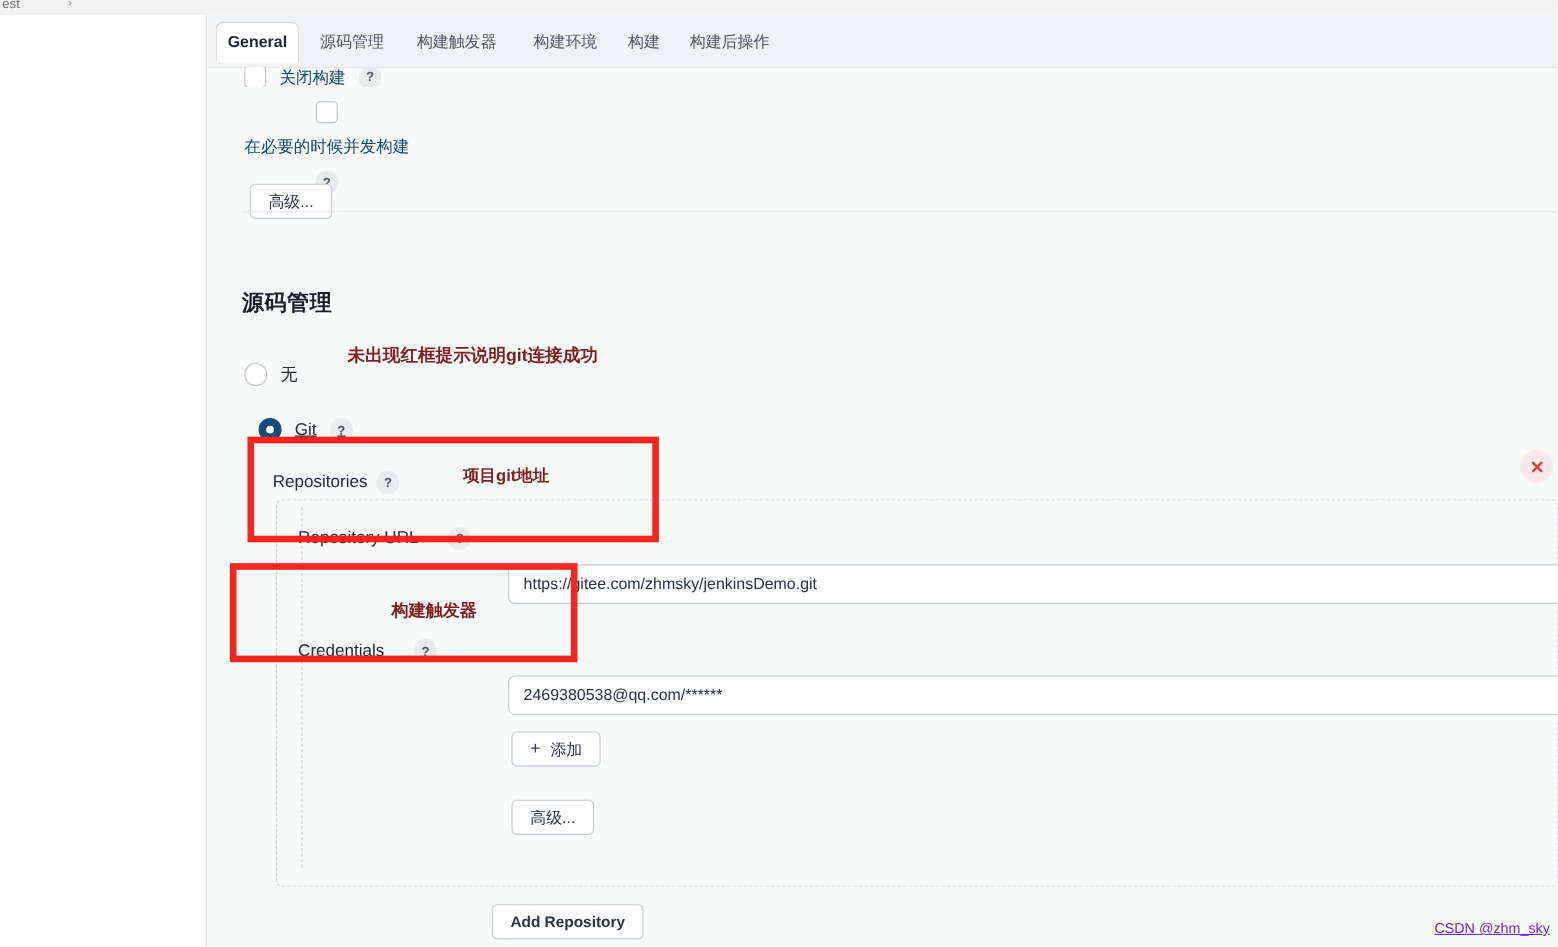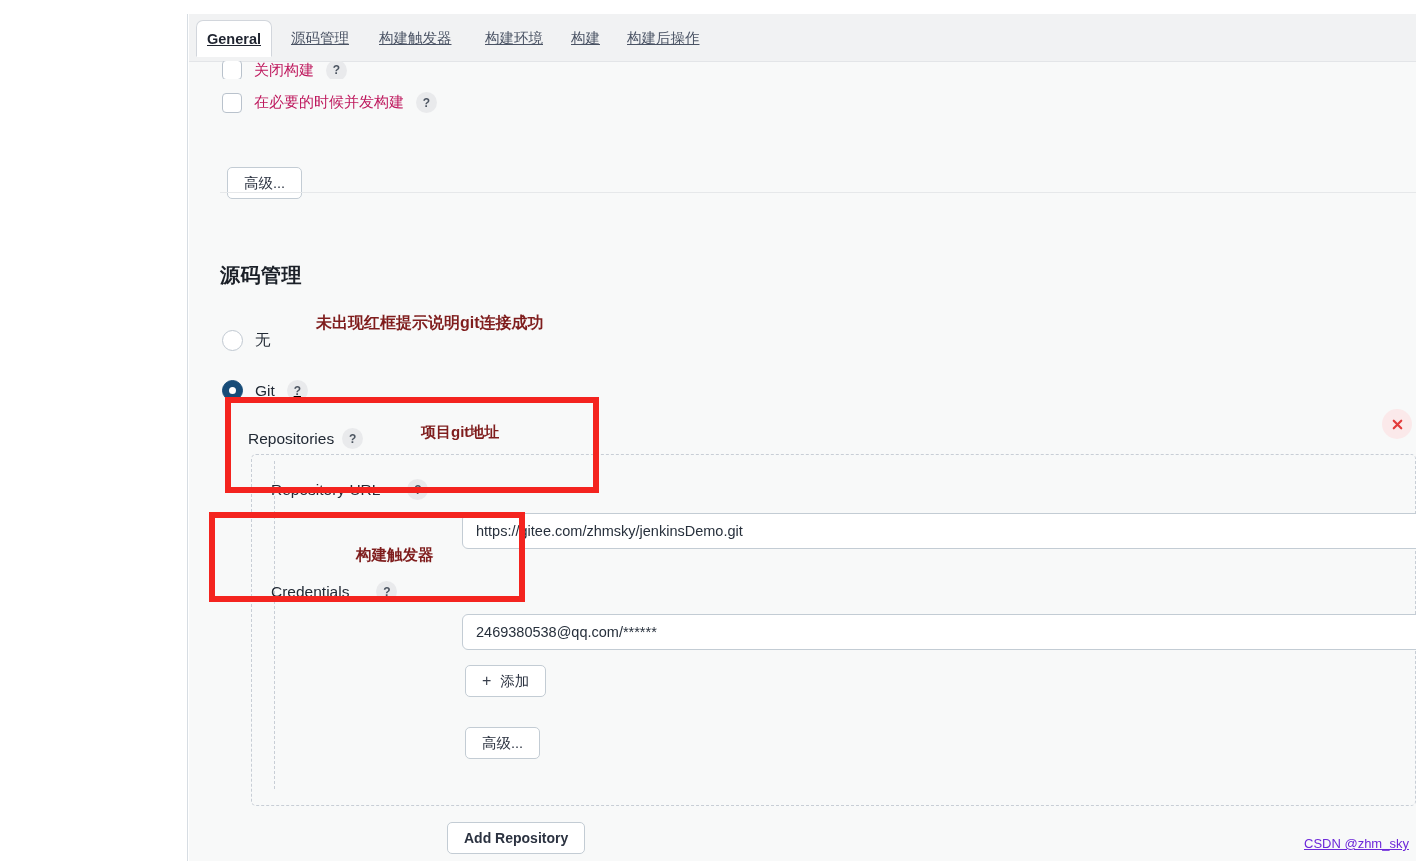--- a/index.html
+++ b/index.html
@@ -45,21 +45,21 @@
   
   .tabbar {
     position: absolute; left: 0; top: 0; width: 1227px; height: 48px;
     background: #f1f2f3;
     border-bottom: 1px solid #e3e5e8;
   }
   .tab {
     position: absolute; top: 8px; height: 33px;
     display: flex; align-items: center; justify-content: center;
     font-size: 14.5px; color: #4a5364; white-space: nowrap;
-    padding: 0 10px; cursor: pointer; text-decoration: underline;
+    padding: 0 10px; cursor: pointer;
   }
   .tab.active {
     background: #ffffff;
     border: 1px solid #d2d6dc;
     border-bottom-color: #ffffff;
     border-radius: 7px 7px 0 0;
     color: #1f2430;
     font-weight: bold;
     top: 6px; height: 37px;
   }
@@ -68,28 +68,28 @@
   .content { position: absolute; left: 0; top: 48px; width: 1227px; height: 799px; }
 
   
   .row-cut {
     position: absolute; left: 33px; top: -1px;
     display: flex; align-items: center; gap: 12px;
     overflow: hidden; height: 18px;
   }
   .row-cb2 {
     position: absolute; left: 33px; top: 30px;
-    display: flex; align-items: center; gap: 12px;
+    display: flex; align-items: center; gap: 12px; flex-direction: column;
   }
 
   .checkbox {
     width: 20px; height: 20px; border: 1.6px solid #b9c2cc;
     border-radius: 4px; background: #fff; flex: none; cursor: pointer;
   }
-  .cb-label { font-size: 15px; color: #be185d; white-space: nowrap; }
+  .cb-label { font-size: 15px; color: #0c4a6e; white-space: nowrap; }
 
   
   .help {
     width: 21px; height: 21px; border-radius: 50%;
     background: #e9eaec; color: #4c5561;
     font-size: 12px; font-weight: bold;
     display: inline-flex; align-items: center; justify-content: center;
     flex: none; cursor: pointer; user-select: none;
   }
 
@@ -117,21 +117,21 @@
   
   .section-title {
     position: absolute; left: 31px; top: 200px;
     font-size: 20px; font-weight: bold; color: #1b2028;
     letter-spacing: .5px;
   }
 
   
   .radio-row { position: absolute; display: flex; align-items: center; gap: 12px; }
   .radio-none { left: 33px; top: 268px; }
-  .radio-git  { left: 33px; top: 318px; text-decoration: underline; }
+  .radio-git  { left: 46px; top: 318px; text-decoration: underline; }
   .radio {
     width: 21px; height: 21px; border-radius: 50%;
     border: 1.8px solid #c0c8d1; background: #fff; flex: none; cursor: pointer;
   }
   .radio.sel {
     background: #174c78; border-color: #174c78;
     display: flex; align-items: center; justify-content: center;
   }
   .radio.sel::after {
     content: ""; width: 7px; height: 7px; border-radius: 50%; background: #fff;
@@ -218,20 +218,24 @@
   .watermark {
     position: absolute; left: 1304px; top: 836px;
     font-size: 13px; color: #6d28d9; white-space: nowrap; text-decoration: underline;
   }
 </style>
 </head>
 <body>
 
 <div id="page">
 
+  <div class="top-chrome">
+    <span class="top-chrome-text">est</span>
+    <span class="top-chrome-caret">›</span>
+  </div>
 
   <div class="left-pane"></div>
 
   <div class="main">
 
     <div class="tabbar">
       <div class="tab active" style="left:7px;">General</div>
       <div class="tab" style="left:92px;">源码管理</div>
       <div class="tab" style="left:180px;">构建触发器</div>
       <div class="tab" style="left:286px;">构建环境</div>

